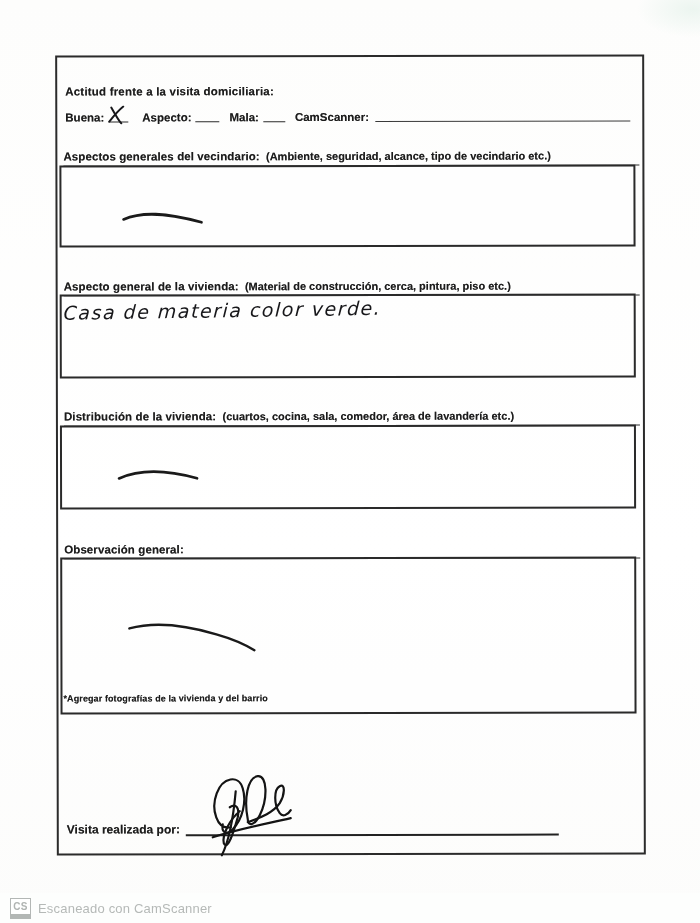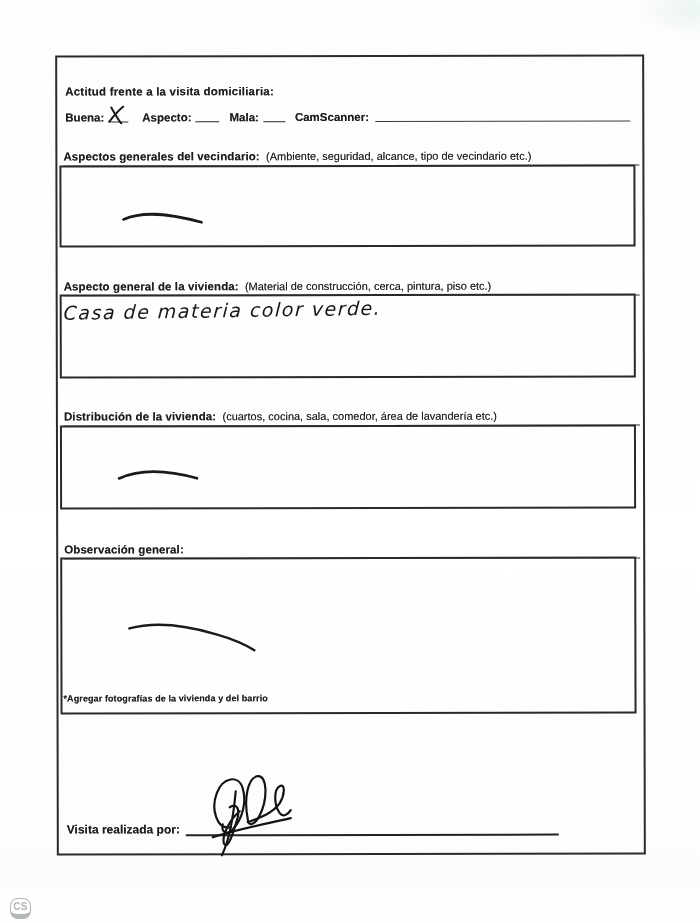--- a/index.html
+++ b/index.html
@@ -50,21 +50,21 @@
   }
 
   .sec-head {
     position:absolute; left:6px; width:576px;
     border-bottom:1.8px solid #2e2e2e;
     padding-bottom:3px;
     font-size:11.5px;
     white-space:nowrap; overflow:hidden;
   }
   .sec-title { font-weight:bold; letter-spacing:0.1px; }
-  .sec-hint  { font-weight:normal; font-size:11px; margin-left:3px; }
+  .sec-hint  { font-weight:bold; font-size:11px; margin-left:3px; }
   .sec-box {
     position:absolute; left:2px; width:576px;
     border:2px solid #2a2a2a;
     background:rgba(255,255,255,0.4);
   }
   .scribble { position:absolute; }
   .handwriting {
     position:absolute; left:2px; top:3px;
     font-family:"DejaVu Sans", sans-serif;
     font-style:italic;
@@ -93,21 +93,21 @@
   }
 
   .footer-bar {
     position:absolute; left:0; right:0; bottom:0; height:30px;
     background:#fdfefd;
     display:flex; align-items:center;
   }
   .cs-badge {
     width:21px; height:21px; margin-left:10px;
     border:1.5px solid #b3b7b5; border-bottom:5px solid #b3b7b5;
-    border-radius:8px;
+    border-radius:0;
     display:flex; align-items:center; justify-content:center;
     font-size:10px; font-weight:bold; color:#b0b4b2;
     letter-spacing:0.2px;
     background:#fff;
   }
   .cs-text {
     margin-left:7px;
     font-size:13px; color:#b5b9b7; letter-spacing:0.2px;
   }
 </style>
@@ -188,14 +188,15 @@
         <path d="M43,55 C57,50 69,45 75,36 C80,28 81,16 75,19 C69,22 69,38 75,46 C78,50 83,48 86,43"></path>
         <path d="M8,70 C32,62 60,57 86,51"></path>
         <path d="M31,24 C29,46 25,72 17,88"></path>
       </g>
     </svg>
 
   </div>
 
   <div class="footer-bar">
     <div class="cs-badge">CS</div>
+    <div class="cs-text">Escaneado con CamScanner</div>
   </div>
 </div>
 
 </body></html>

